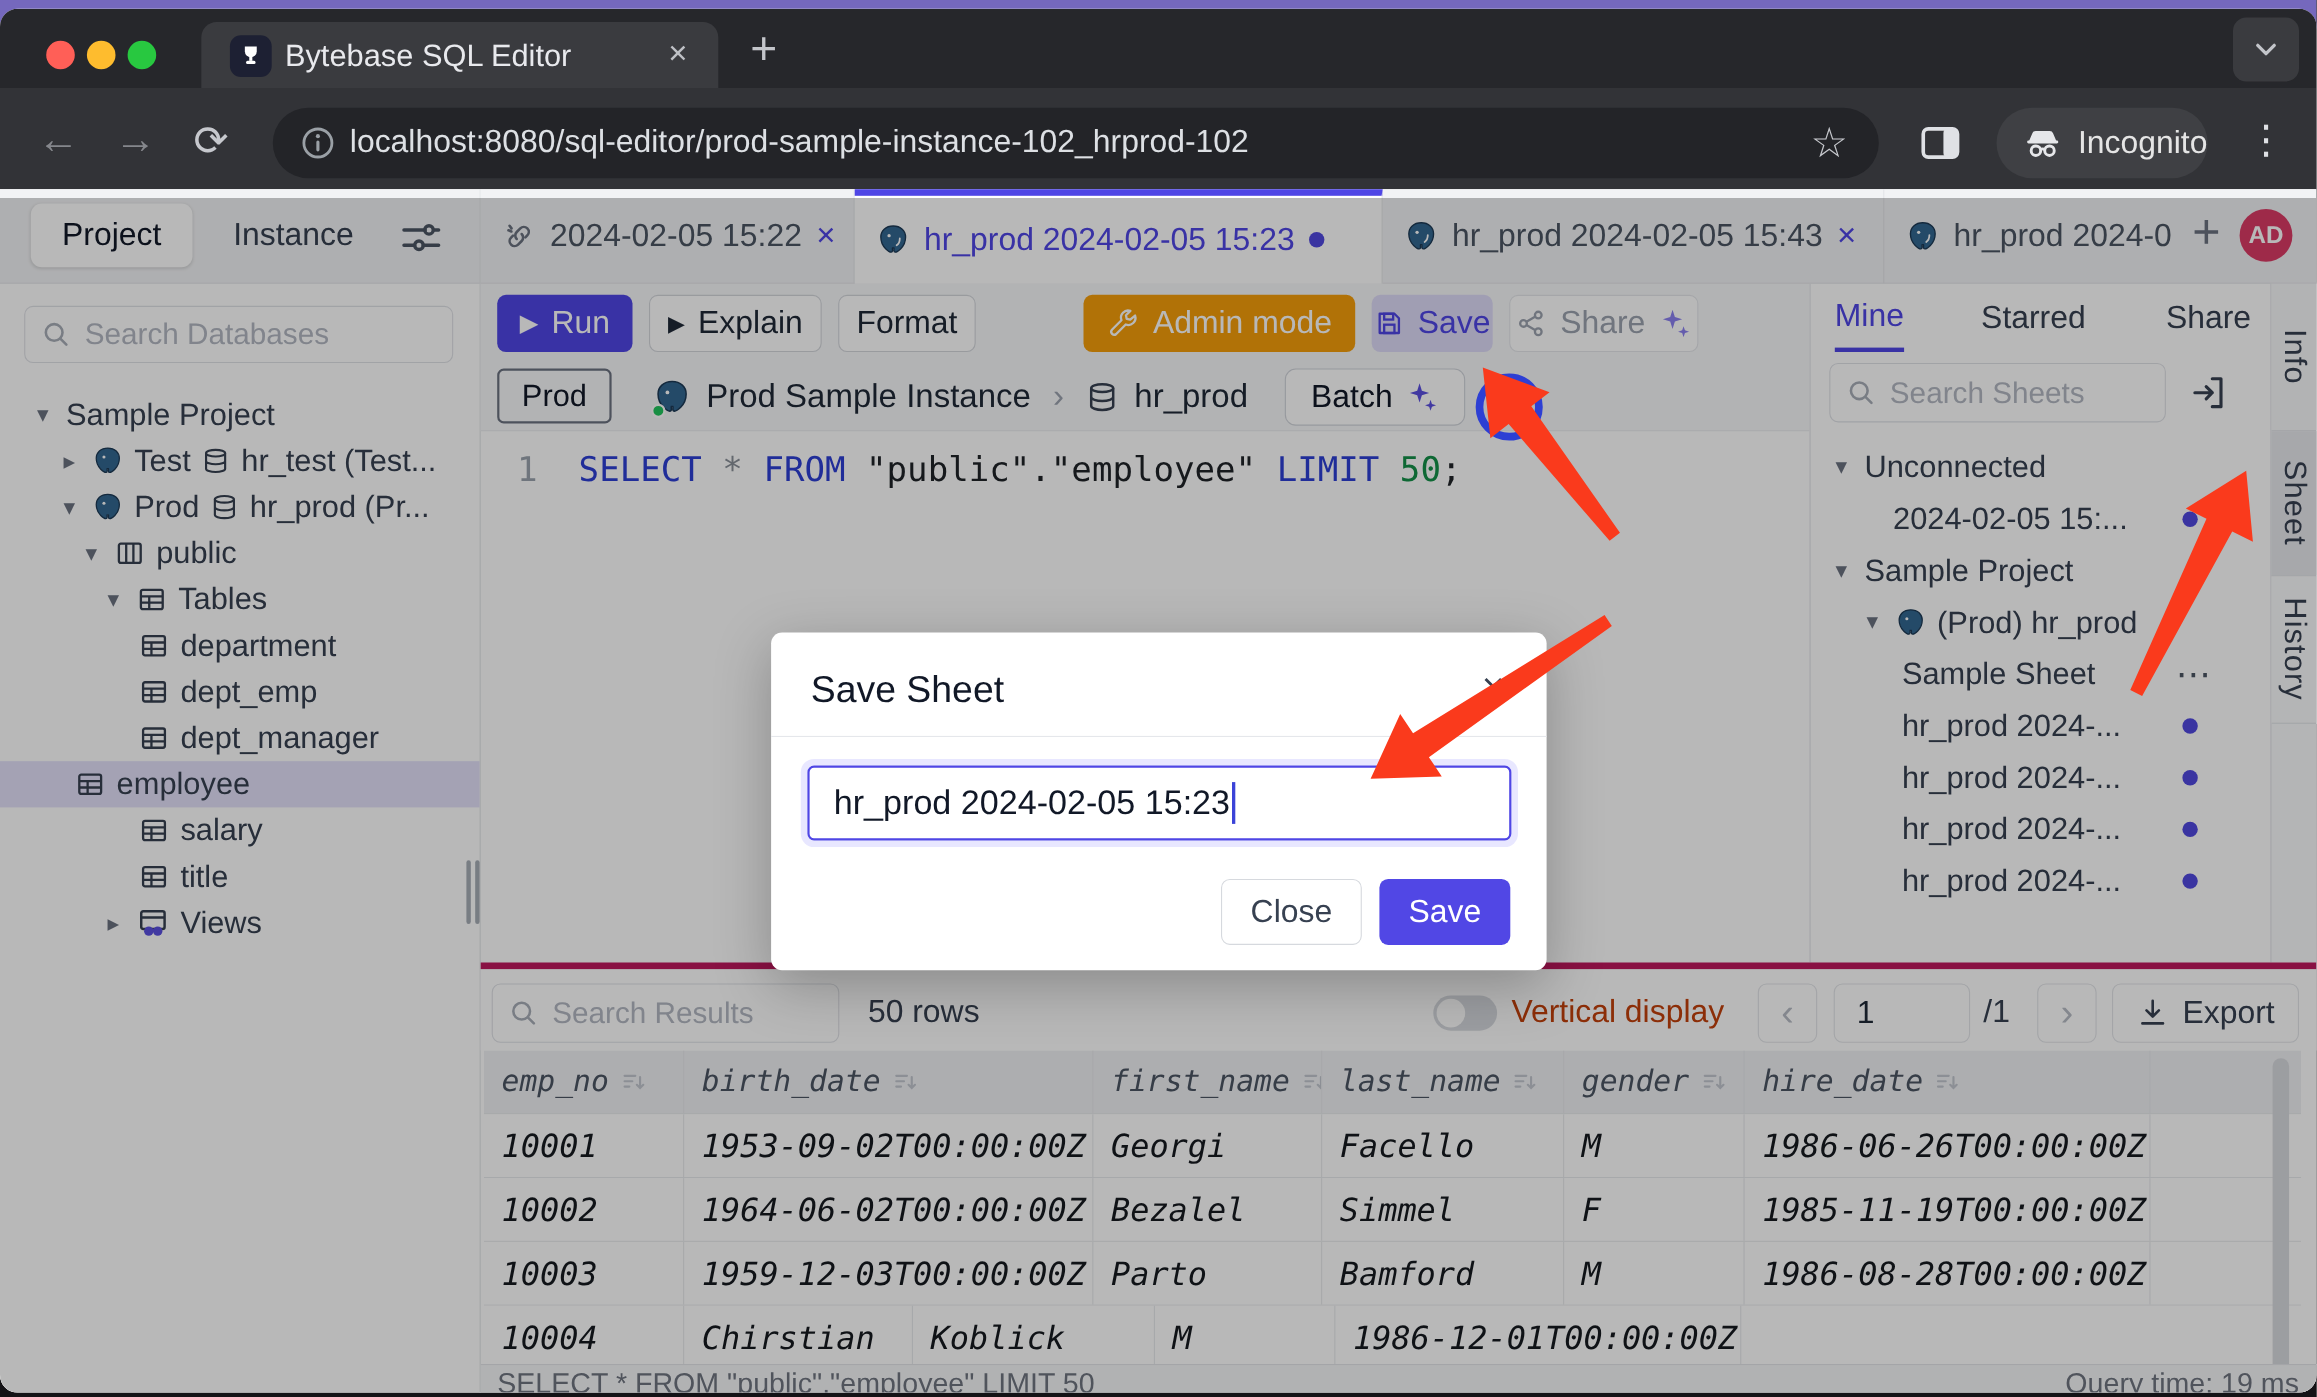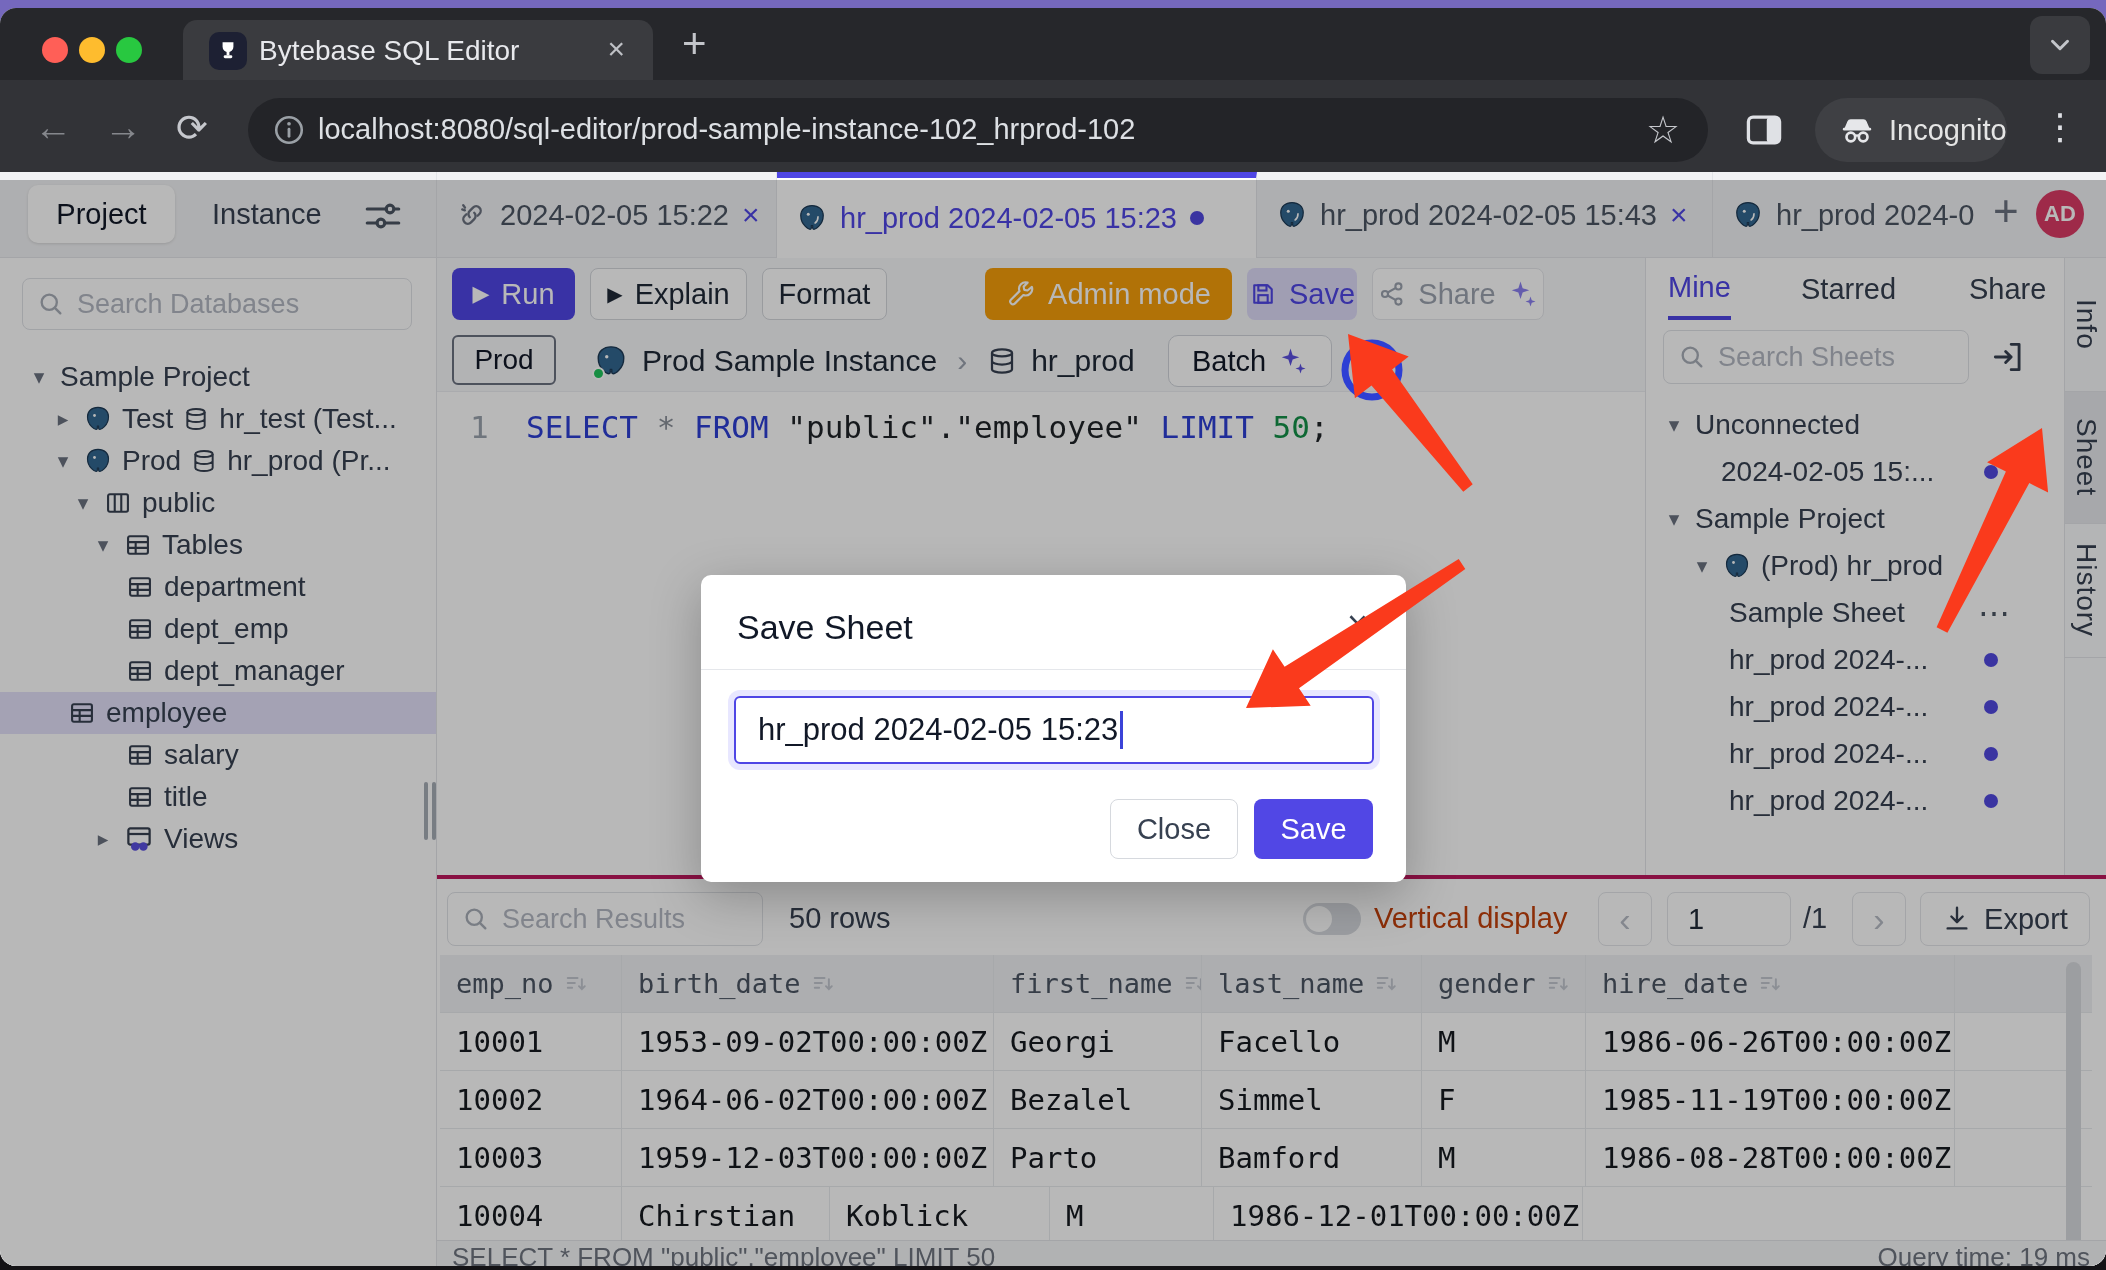--- a/index.html
+++ b/index.html
@@ -47,23 +47,23 @@
   .grip i { width:4px; height:58px; background:#a7adb6; border-radius:2px; }
 
   
   .btn { position:absolute; top:96px; height:52px; border-radius:8px; display:flex; align-items:center; justify-content:center; gap:12px; font-size:29px; }
   .btn.light { background:#fff; border:1px solid #d4d7dc; color:#1f2937; }
   .crumb { position:absolute; top:163px; height:52px; display:flex; align-items:center; font-size:30px; color:#1f2937;justify-content:space-between; }
   .sql { position:absolute; left:470px; top:237px; font-family:"DejaVu Sans Mono",monospace; font-size:31px; white-space:pre; }
   .kw { color:#2d3fd4; } .op { color:#8a9099; } .idq { color:#1f2328; } .nm { color:#149148; }
 
   
-  .res-toolbar { position:absolute; left:437px; top:703px; width:1669px; height:80px; background:#fff; border-top:4px solid #be185d; }
+  .res-toolbar { position:absolute; left:437px; top:703px; width:1669px; height:80px; background:#fff; border-top:6px solid #be185d; }
   .pagebtn { position:absolute; top:13px; width:54px; height:54px; border:1px solid #e3e5e9; border-radius:8px; display:flex; align-items:center; justify-content:center; color:#b7bcc5; font-size:34px; background:#fff; }
-  .grid { position:absolute; left:440px; top:783px; width:1652px; height:285px; overflow:hidden; font-family:"DejaVu Sans Mono",monospace; }
+  .grid { position:absolute; left:440px; top:783px; width:1652px; height:285px; overflow:hidden; font-family:"DejaVu Sans Mono",monospace;font-style:italic; }
   .grow { display:flex; height:58px; border-bottom:1px solid #e8eaed; background:#fff; }
   .grow.h { background:#f0f1f4; }
   .gcell { border-right:1px solid #e8eaed; height:100%; display:flex; align-items:center; gap:10px; padding-left:16px; font-size:29px; color:#15191f; overflow:hidden; white-space:nowrap; }
   .grow.h .gcell { font-size:27px; color:#4b5563; }
   .statusbar { position:absolute; left:437px; top:1068px; width:1669px; height:26px; background:#f6f7f9; border-top:1px solid #e3e5e9; font-size:26px; color:#6f7580; }
 
   
   .rsb { position:absolute; left:1645px; top:86px; width:419px; height:617px; background:#fff; border-left:1px solid #e3e5e9; overflow:hidden; }
   .rtab { position:absolute; top:0; height:62px; display:flex; align-items:center; font-size:29px; color:#374151; }
   .rrow { position:absolute; left:0; width:419px; height:47px; display:flex; align-items:center; gap:10px; font-size:28px; color:#374151; white-space:nowrap; }

